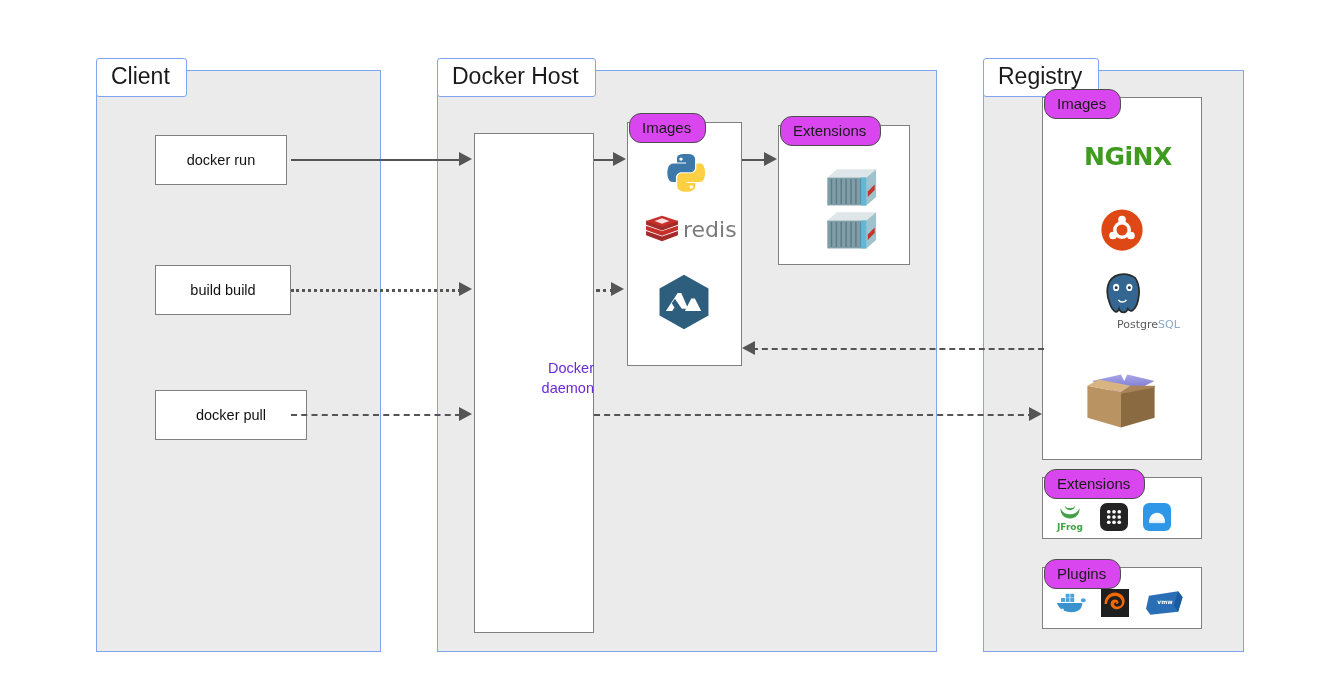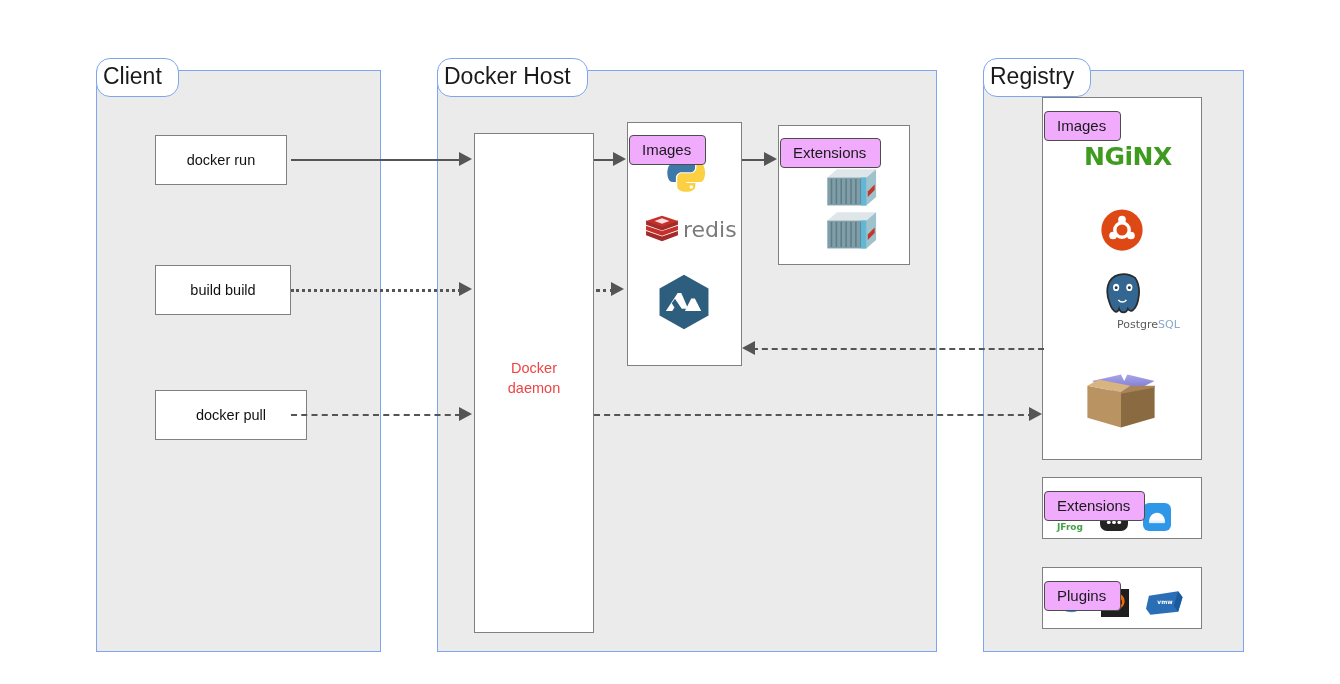--- a/index.html
+++ b/index.html
@@ -16,59 +16,58 @@
   
   .panel {
     position:absolute;
     background:#ebebeb;
     border:1.5px solid #7ea6f0;
   }
   .panel-title {
     position:absolute;
     background:#ffffff;
     border:1.5px solid #7ea6f0;
-    border-radius:14px;
+    border-radius:3px;
     font-size:23px;
     color:#1a1a1a;
     line-height:1;
-    padding:6px 16px 8px 6px;
+    padding:6px 16px 8px 14px;
     white-space:nowrap;
     z-index:6;
   }
 
   
   .box {
     position:absolute;
     background:#ffffff;
     border:1.5px solid #808080;
   }
   .box-label {
     position:absolute;
-    background:#f0abfc;
+    background:#d946ef;
     border:1.5px solid #4d4d4d;
-    border-radius:4px;
+    border-radius:12px;
     font-size:15px;
     color:#1a1a1a;
     line-height:1;
     padding:6px 14px 7px 12px;
     white-space:nowrap;
     z-index:6;
-    margin-top:22px;
   }
   .cmd-box {
     position:absolute;
     background:#ffffff;
     border:1.5px solid #808080;
     display:flex; align-items:center; justify-content:center;
     font-size:14.5px; color:#111;
   }
   .daemon-label {
     position:absolute;
-    font-size:14.5px; color:#ef4444;
-    text-align:center; line-height:1.35;
+    font-size:14.5px; color:#6d28d9;
+    text-align:right; line-height:1.35;
     white-space:pre-line;
   }
 
   
   .conn { position:absolute; height:0; border-top-width:2.4px; border-top-color:#555; }
   .conn.solid  { border-top-style:solid; }
   .conn.dashed { border-top-style:dashed; }
   .conn.dotted { border-top-style:dotted; border-top-width:3px; }
 
   .arrow { position:absolute; width:0; height:0; }

